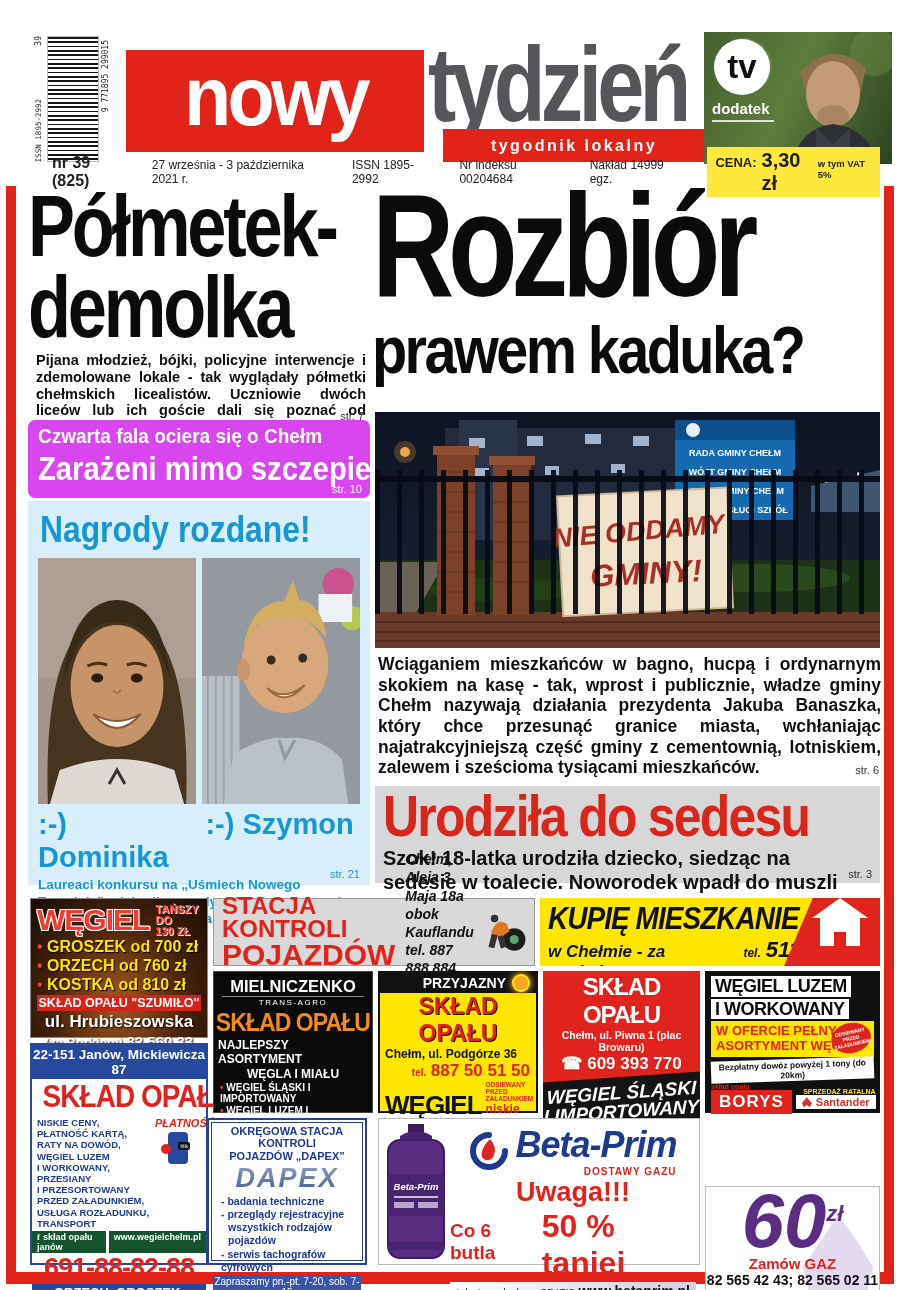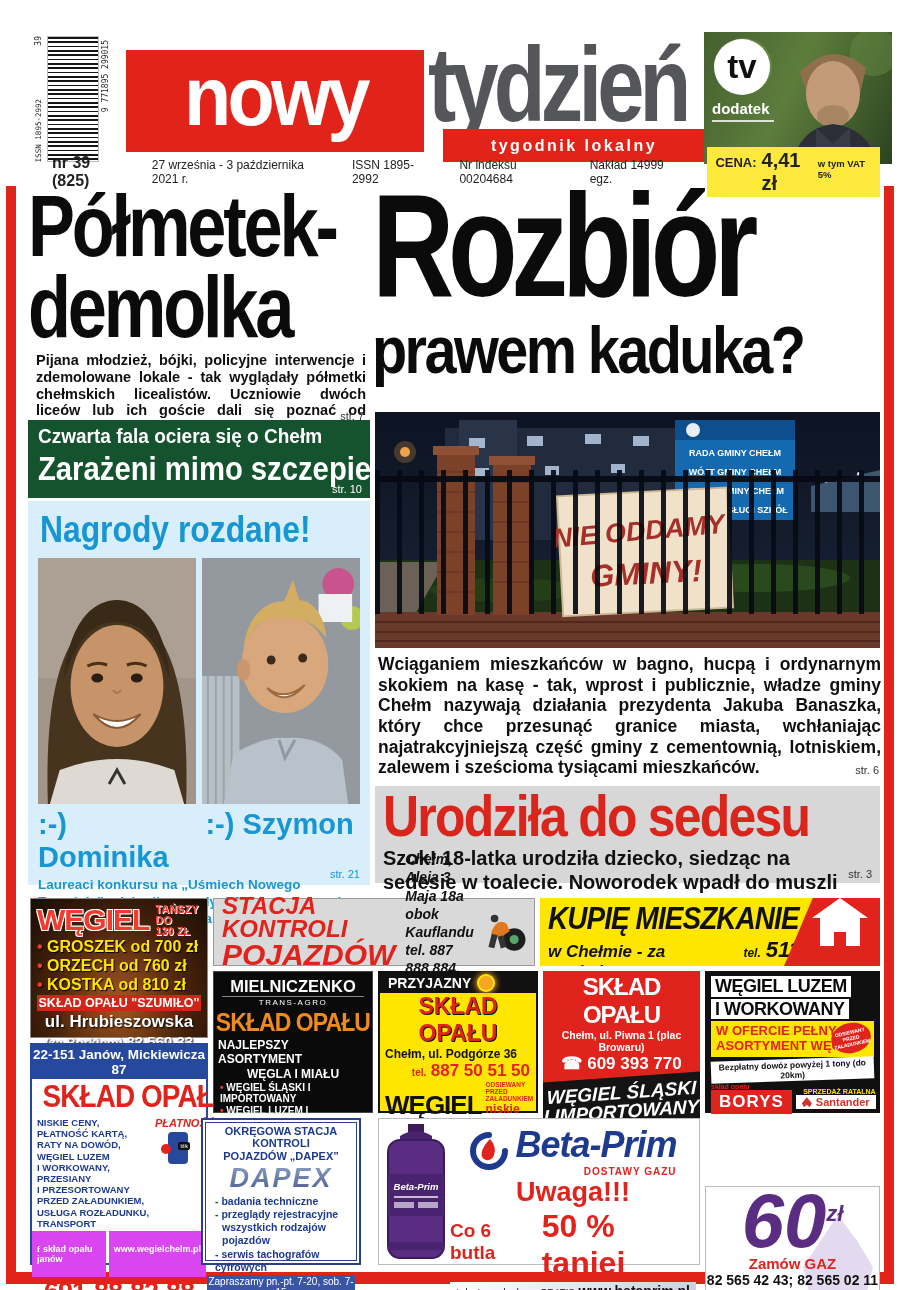--- a/index.html
+++ b/index.html
@@ -23,64 +23,64 @@
   .tv-box{background:linear-gradient(115deg,#44602f,#5d7d3c 45%,#2c4321);}
   .tv-circle{width:56px;height:56px;border-radius:50%;background:#fff;color:#101010;font-size:33px;font-weight:700;}
   .tv-dodatek{color:#fff;font-weight:700;font-size:15px;}
   .info-row{display:flex;align-items:center;gap:28px;font-size:12px;color:#222;}
   .price-box{margin-left:auto;background:#fde93b;padding:2px 8px;display:flex;align-items:baseline;gap:5px;}
   
   .h-black div{font-size:88px;font-weight:700;letter-spacing:-4px;line-height:.92;color:#0b0b0b;}
   .h-black .cx{transform:scaleX(.8);}
   .lead{font-weight:700;text-align:justify;color:#101010;}
   .pref{position:absolute;font-size:11px;font-weight:400;color:#333;}
-  .covid{background:#14532d;color:#fff;}
+  .covid{background:#d946ef;color:#fff;border-radius:7px;}
   .awards{background:#d9eefb;}
   .blue-t{color:#1796d3;}
   .sedes{background:#d7d7d7;}
   
   .bars{background:repeating-linear-gradient(90deg,rgba(6,10,19,.92) 0 5px,transparent 5px 22px);}
   .rail{background:#060a13;opacity:.92;}
   
   .ad{box-sizing:border-box;}
   
   .szumilo{background:radial-gradient(ellipse at 50% 75%,#a4581f 0%,#47220b 55%,#170b04 100%);border:1px solid #888;color:#fff;padding:4px 6px;display:flex;flex-direction:column;gap:1px;}
   .szu-title{color:#f03b2e;font-size:30px;font-weight:700;letter-spacing:-1px;text-shadow:1px 1px 0 #fff,-1px -1px 0 #fff,1px -1px 0 #fff,-1px 1px 0 #fff;}
   .szu-badge{color:#f03b2e;font-size:11px;font-weight:700;line-height:1;text-shadow:1px 1px 0 #fff;}
   .szu-item{color:#ffe400;font-size:16px;font-weight:700;text-shadow:1px 1px 1px #000;}
   .szu-item::before{content:"• ";color:#f03b2e;}
   .szu-bar{background:#d42318;color:#fff;font-size:12.5px;font-weight:700;text-align:center;padding:1px 0;}
   
   .janow{border:2px solid #27499d;background:#fff;display:flex;flex-direction:column;}
   .jan-head{background:#27499d;color:#fff;font-weight:700;font-size:13.5px;text-align:center;padding:2px 0;}
   .jan-title{color:#e0231c;font-size:31px;font-weight:700;text-align:center;letter-spacing:-1px;}
   .jan-desc{color:#1d3a8f;font-weight:700;font-size:9.5px;line-height:1.18;}
-  .jan-chip{background:#d946ef;color:#fff;font-size:9px;font-weight:700;padding:13px 5px;}
+  .jan-chip{background:#14532d;color:#fff;font-size:9px;font-weight:700;padding:1px 5px;}
   .fb::before{content:"f";font-family:"Liberation Serif",serif;font-weight:700;margin-right:3px;}
   .jan-phone{color:#e0231c;font-size:27px;font-weight:700;text-align:center;letter-spacing:-1px;}
   .jan-blue{background:#27499d;color:#fff;font-weight:700;font-size:13px;text-align:center;line-height:1.15;padding:2px 0;}
   .blik-phone{width:20px;height:32px;background:#27499d;border-radius:4px;position:relative;}
   .blik-phone::before{content:"";position:absolute;left:-7px;top:12px;width:10px;height:10px;border-radius:50%;background:#e0231c;}
   .blik-phone::after{content:"blik";position:absolute;right:-2px;top:10px;background:#111;color:#fff;font-size:5px;padding:1px 2px;border-radius:2px;}
   
   .skp{background:#d9d9d9;border:1px solid #9a9a9a;display:flex;align-items:center;padding:4px 8px;gap:10px;}
-  .skp-t{color:#e0231c;font-weight:700;font-style:italic;line-height:.95;}
+  .skp-t{color:#e0231c;font-weight:700;line-height:.95;}
   .skp-a{font-style:italic;font-weight:700;font-size:14px;line-height:1.3;color:#111;}
   
   .kupie{background:#ffe600;position:relative;overflow:hidden;}
   .kupie-right{position:absolute;right:0;top:0;bottom:0;width:96px;background:#e0231c;clip-path:polygon(30% 0,100% 0,100% 100%,0 100%);}
   .house{position:absolute;right:20px;top:20px;width:40px;height:28px;background:#fff;}
   .house::before{content:"";position:absolute;left:-8px;top:-20px;border-left:28px solid transparent;border-right:28px solid transparent;border-bottom:20px solid #fff;}
   .house::after{content:"";position:absolute;left:14px;bottom:0;width:12px;height:14px;background:#e0231c;}
   
   .miel{background:#0a0a0a;color:#fff;border:1px solid #444;display:flex;flex-direction:column;align-items:center;padding:5px 4px;gap:1px;}
   .miel-title{color:#f08a1e;font-size:25px;font-weight:700;letter-spacing:-1px;}
   
   .przy{background:#ffe600;border:2px solid #111;display:flex;flex-direction:column;padding:0 0 0 0;}
-  .przy-top{background:#111;color:#fff;font-weight:700;font-size:14px;display:flex;align-items:center;gap:8px;padding:2px 8px;}
+  .przy-top{background:#111;color:#fff;font-weight:700;font-size:14px;display:flex;align-items:center;gap:8px;padding:2px 8px;justify-content:flex-end;}
   .sun{width:14px;height:14px;border-radius:50%;background:#f5a623;box-shadow:0 0 0 2px #ffe600,0 0 6px 3px #f5a623;}
   .przy-title{color:#e0231c;font-size:23px;font-weight:700;text-shadow:1px 1px 0 #111;}
   .przy-foot{background:#111;color:#ffe600;font-weight:700;font-size:11px;text-align:center;padding:2px 0;margin-top:auto;}
   
   .piwna{background:#e0231c;color:#fff;display:flex;flex-direction:column;}
   .piwna-band{background:#141414;transform:skewY(-4deg);color:#fff;font-style:italic;font-weight:700;text-align:center;line-height:1;padding:6px 0 8px;}
   .piwna-phone::before{content:"☎ ";}
   .piwna-foot{background:#ffe600;color:#e0231c;font-weight:700;font-size:11px;text-align:center;padding:2px 0;margin-top:auto;}
   
   .borys{background:#101010;color:#fff;display:flex;flex-direction:column;padding:5px 6px;gap:2px;}
@@ -150,21 +150,21 @@
   </div>
 
   <div class="abs info-row" style="left:52px;top:158px;width:828px;height:28px">
     <span class="b" style="font-size:16px">nr 39 (825)</span>
     <span>27 września - 3 października 2021 r.</span>
     <span>ISSN 1895-2992</span>
     <span>Nr indeksu 00204684</span>
     <span>Nakład 14999 egz.</span>
     <span class="price-box">
       <span class="b" style="font-size:13px">CENA:</span>
-      <span class="b" style="font-size:20px">4,41 zł</span>
+      <span class="b" style="font-size:20px">3,30 zł</span>
       <span class="b" style="font-size:9.5px">w tym VAT 5%</span>
     </span>
   </div>
 
   <div class="abs h-black" style="left:28px;top:186px;width:345px">
     <div><span class="cx">Półmetek-</span></div>
     <div><span class="cx">demolka</span></div>
   </div>
   <div class="abs" style="left:36px;top:352px;width:330px;height:66px">
     <p class="lead" style="margin:0;font-size:14.5px;line-height:1.16">Pijana młodzież, bójki, policyjne interwencje i zdemolowane lokale - tak wyglądały półmetki chełmskich licealistów. Uczniowie dwóch liceów lub ich goście dali się poznać od najgorszej strony.</p>
@@ -476,21 +476,21 @@
         <div class="santander">
             <span class="flame-s"></span>
             <span>Santander</span>
           </div>
       </div>
     </div>
     <div class="b" style="font-size:12px">Chełm, ul. Kolejowa 45A</div>
     <div class="b" style="font-size:11.5px">tel. 82/ 565 59 23, 500 089 196</div>
   </div>
 
-  <div class="abs ad dapex" style="left:201px;top:1118px;width:160px;height:147px">
+  <div class="abs ad dapex" style="left:207px;top:1118px;width:160px;height:147px">
     <div class="b" style="font-size:11px;text-align:center">OKRĘGOWA STACJA KONTROLI</div>
     <div class="b" style="font-size:11px;text-align:center">POJAZDÓW „DAPEX”</div>
     <div class="dapex-logo">DAPEX</div>
     <div class="b" style="font-size:10.5px;align-self:flex-start;margin-left:8px;line-height:1.25">
       <div>- badania techniczne</div>
       <div>- przeglądy rejestracyjne</div>
       <div style="margin-left:7px">wszystkich rodzajów pojazdów</div>
       <div>- serwis tachografów cyfrowych</div>
     </div>
     <div class="dapex-bar" style="margin-top:auto">Zapraszamy pn.-pt. 7-20, sob. 7-15</div>

